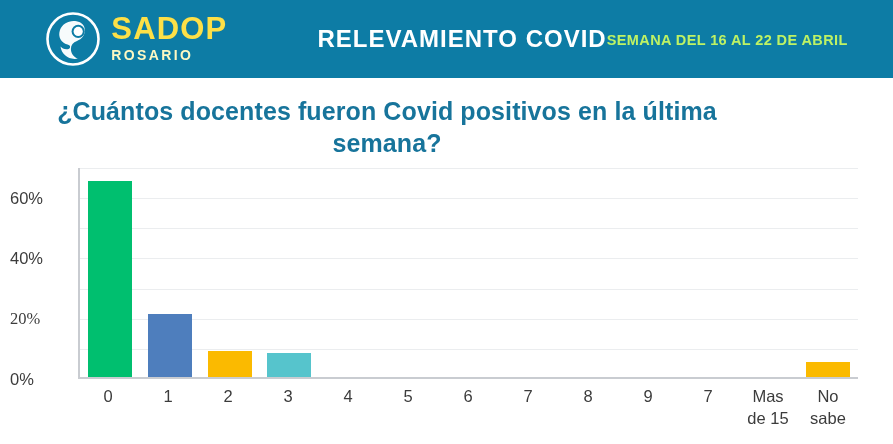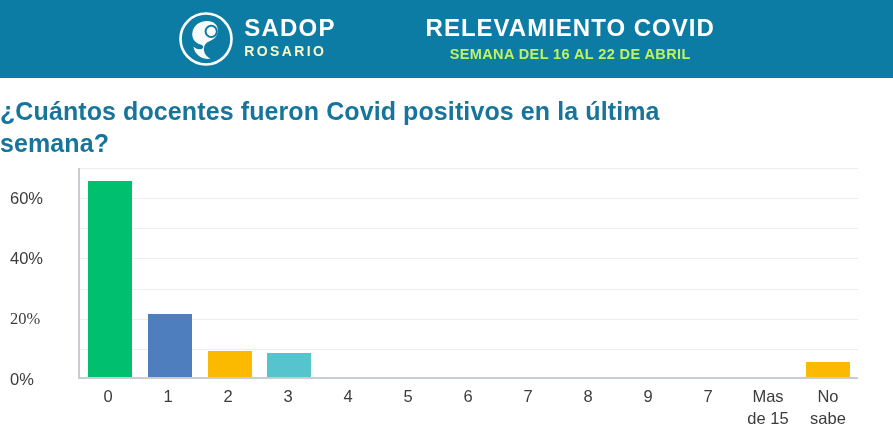--- a/index.html
+++ b/index.html
@@ -17,42 +17,42 @@
     background: #0d7ca5;
     display: flex; align-items: center; justify-content: center;
   }
   .banner-inner {
     display: flex; align-items: center; gap: 90px;
   }
   .brand { display: flex; align-items: center; gap: 10px; }
   .brand-mark { width: 56px; height: 56px; display: block; }
   .brand-words { display: flex; flex-direction: column; justify-content: center; }
   .brand-name {
-    color: #ffffff; font-size: 24px; font-weight: 700;
+    color: #fde047; font-size: 31px; font-weight: 700;
     letter-spacing: 1.2px; line-height: 1.0;
   }
   .brand-sub {
     color: #fef9c3; font-size: 14px; font-weight: 700;
     letter-spacing: 2.4px; line-height: 1.4; margin-top: 2px;
   }
-  .campaign { display: flex; flex-direction: column; align-items: center; }
+  .campaign { display: flex; flex-direction: row; align-items: center; }
   .campaign-title {
     color: #ffffff; font-size: 24px; font-weight: 700;
     letter-spacing: 1.0px; line-height: 1.15;
     font-family: "Liberation Sans Narrow", "Liberation Sans", sans-serif;
   }
   .campaign-sub {
     color: #bef264; font-size: 14.5px; font-weight: 700;
     letter-spacing: 0.4px; line-height: 1.3; margin-top: 3px;
   }
 
   
   .chart-title {
     position: absolute; left: 0; top: 95px; width: 774px;
-    text-align: left; color: #17749b;
+    text-align: center; color: #17749b;
     font-size: 25px; font-weight: 700; line-height: 1.28;
     letter-spacing: 0.1px;
   }
 
   
   .chart {
     position: absolute;
     left: 0; top: 160px;
     width: 893px; height: 284px;
   }

